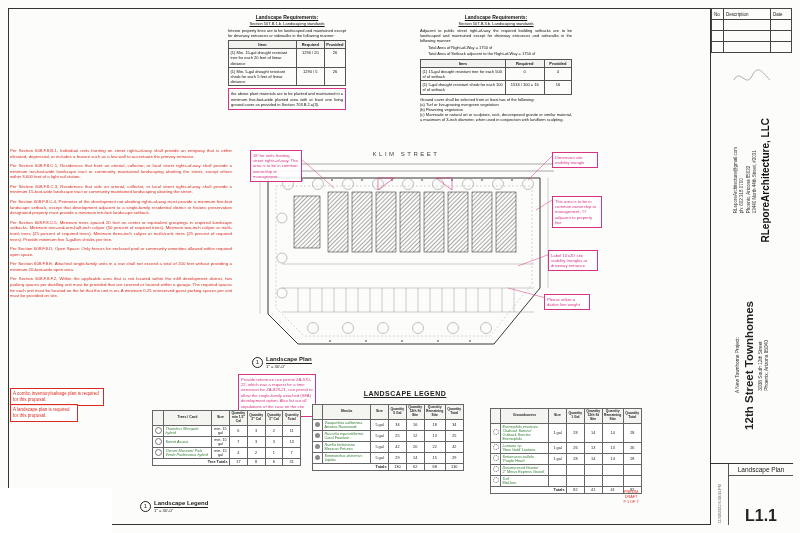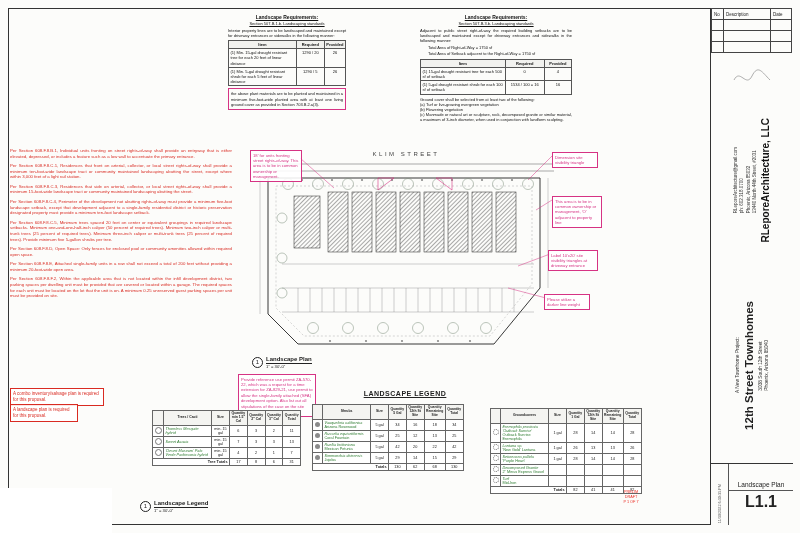--- a/index.html
+++ b/index.html
@@ -72,21 +72,21 @@
   .firm-contact .vtext { font-size:4.5px; color:#333; }
   .firm-name { font-size:10px; font-weight:bold; color:#111; }
   .tb-project { position:absolute; top:262px; left:0; width:82px; height:190px; display:flex; align-items:center; justify-content:center; gap:3px; }
   .proj-kicker { font-size:4.8px; color:#333; }
   .proj-name { font-size:11.5px; font-weight:bold; }
   .proj-addr { display:flex; gap:1.5px; }
   .proj-addr .vtext { font-size:4.8px; color:#333; }
   .sheetbox { position:absolute; left:0; bottom:0; width:82px; height:62px; border-top:1px solid #333; display:flex; }
   .sb-left { width:18px; border-right:0.5px solid #555; display:flex; align-items:flex-end; justify-content:center; padding:2px 0; }
   .sb-left .vtext { font-size:3.8px; color:#555; }
-  .sb-main { flex:1; display:flex; flex-direction:column; align-items:center; justify-content:center; gap:2px; }
+  .sb-main { flex:1; display:flex; flex-direction:column; align-items:center; justify-content:space-between; gap:2px; }
   .sb-title { font-size:6.5px; border-bottom:0.5px solid #555; width:100%; text-align:center; padding:2px 0; }
   .sb-num { font-size:16px; font-weight:bold; }
 
   
   .markup-stamp { position:absolute; left:644px; top:486px; font-size:23px; font-weight:bold;
                   color:#ea2e24; letter-spacing:1px; z-index:30; }
   .prelim { position:absolute; left:618px; top:490px; width:26px; font-size:3.8px; line-height:1.3;
             color:#ea2e24; z-index:30; text-align:center; }
   .wm-bg { position:absolute; left:0; top:488px; width:112px; height:45px; background:#ffffff; z-index:20; }
   .armls { position:absolute; left:4px; top:492px; font-size:26px; font-weight:bold; color:#8f8f8f;

